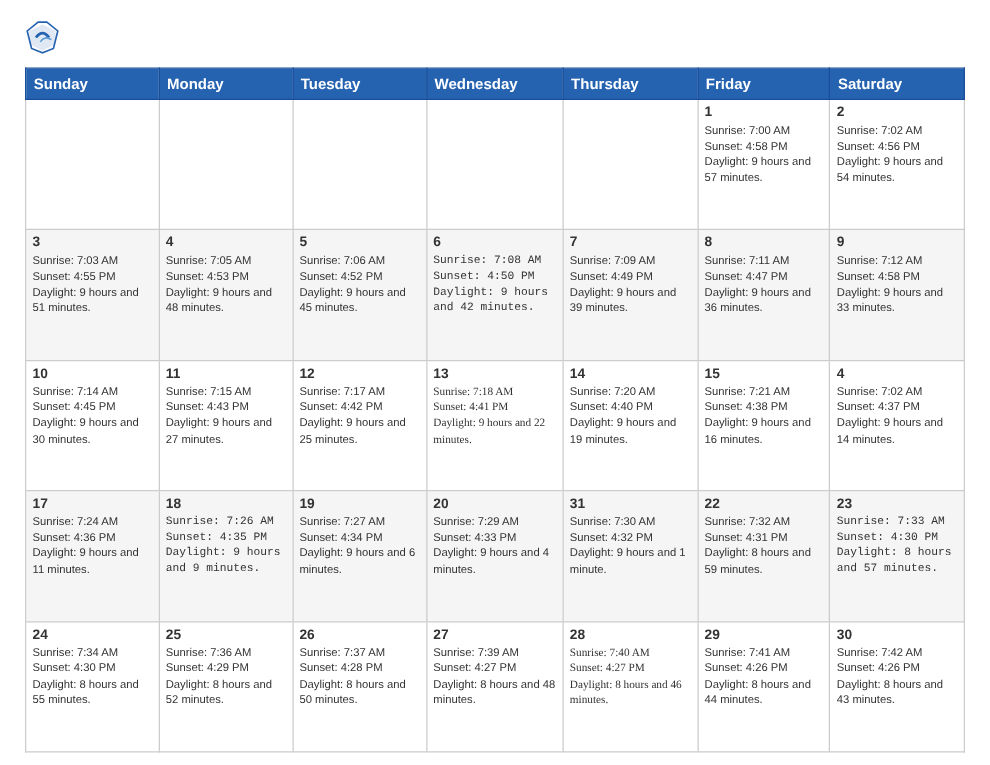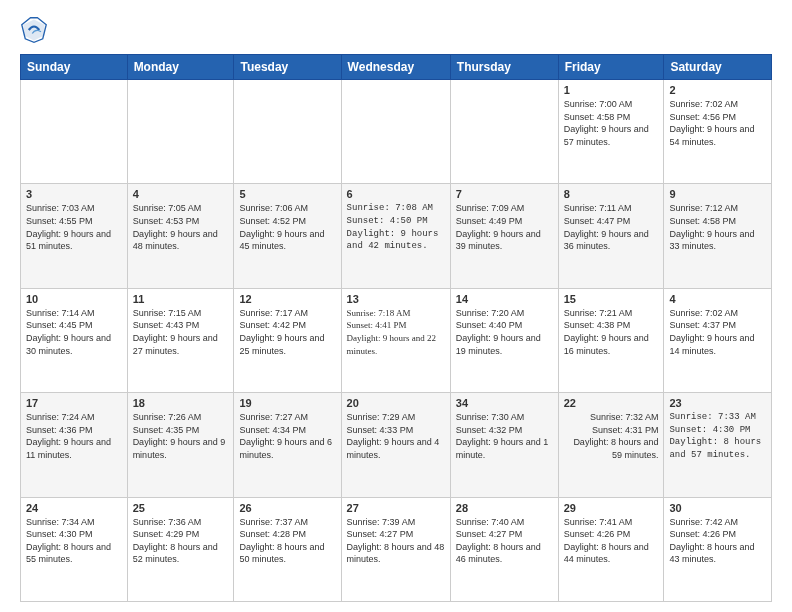--- a/index.html
+++ b/index.html
@@ -248,45 +248,45 @@
           </tr>
           <tr>
             <td>
               <span class="day-num">17</span>
               <div class="day-info" style="white-space: pre-line;">Sunrise: 7:24 AM
 Sunset: 4:36 PM
 Daylight: 9 hours and 11 minutes.</div>
             </td>
             <td>
               <span class="day-num">18</span>
-              <div class="day-info" style="white-space: pre-line;">Sunrise: 7:26 AM
+              <div class="day-info" style="white-space: pre-line; font-family: Liberation Mono, monospace;">Sunrise: 7:26 AM
 Sunset: 4:35 PM
 Daylight: 9 hours and 9 minutes.</div>
             </td>
             <td>
               <span class="day-num">19</span>
               <div class="day-info" style="white-space: pre-line;">Sunrise: 7:27 AM
 Sunset: 4:34 PM
 Daylight: 9 hours and 6 minutes.</div>
             </td>
             <td>
               <span class="day-num">20</span>
               <div class="day-info" style="white-space: pre-line;">Sunrise: 7:29 AM
 Sunset: 4:33 PM
 Daylight: 9 hours and 4 minutes.</div>
             </td>
             <td>
-              <span class="day-num">34</span>
+              <span class="day-num">31</span>
               <div class="day-info" style="white-space: pre-line;">Sunrise: 7:30 AM
 Sunset: 4:32 PM
 Daylight: 9 hours and 1 minute.</div>
             </td>
             <td>
               <span class="day-num">22</span>
-              <div class="day-info" style="white-space: pre-line; text-align: right;">Sunrise: 7:32 AM
+              <div class="day-info" style="white-space: pre-line;">Sunrise: 7:32 AM
 Sunset: 4:31 PM
 Daylight: 8 hours and 59 minutes.</div>
             </td>
             <td>
               <span class="day-num">23</span>
               <div class="day-info" style="white-space: pre-line; font-family: Liberation Mono, monospace;">Sunrise: 7:33 AM
 Sunset: 4:30 PM
 Daylight: 8 hours and 57 minutes.</div>
             </td>
           </tr>
@@ -310,21 +310,21 @@
 Daylight: 8 hours and 50 minutes.</div>
             </td>
             <td>
               <span class="day-num">27</span>
               <div class="day-info" style="white-space: pre-line;">Sunrise: 7:39 AM
 Sunset: 4:27 PM
 Daylight: 8 hours and 48 minutes.</div>
             </td>
             <td>
               <span class="day-num">28</span>
-              <div class="day-info" style="white-space: pre-line;">Sunrise: 7:40 AM
+              <div class="day-info" style="white-space: pre-line; font-family: Liberation Serif, serif;">Sunrise: 7:40 AM
 Sunset: 4:27 PM
 Daylight: 8 hours and 46 minutes.</div>
             </td>
             <td>
               <span class="day-num">29</span>
               <div class="day-info" style="white-space: pre-line;">Sunrise: 7:41 AM
 Sunset: 4:26 PM
 Daylight: 8 hours and 44 minutes.</div>
             </td>
             <td>

